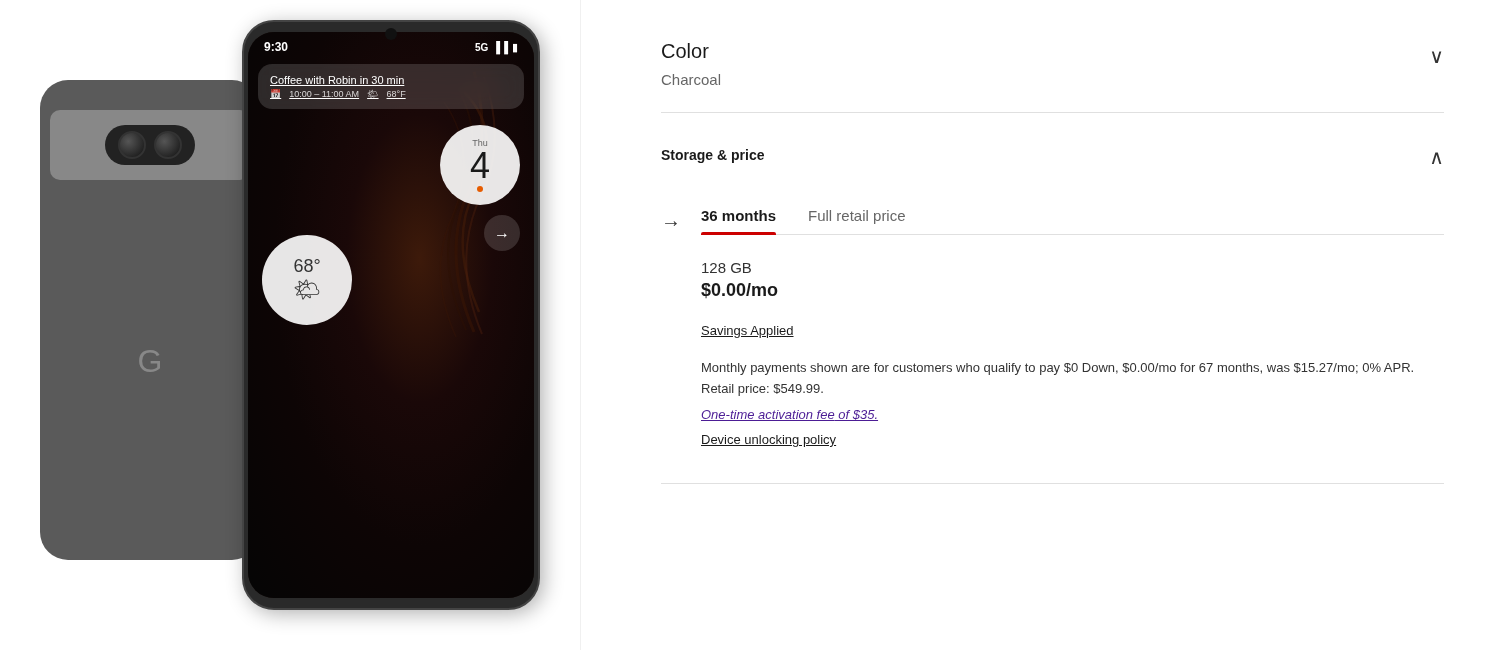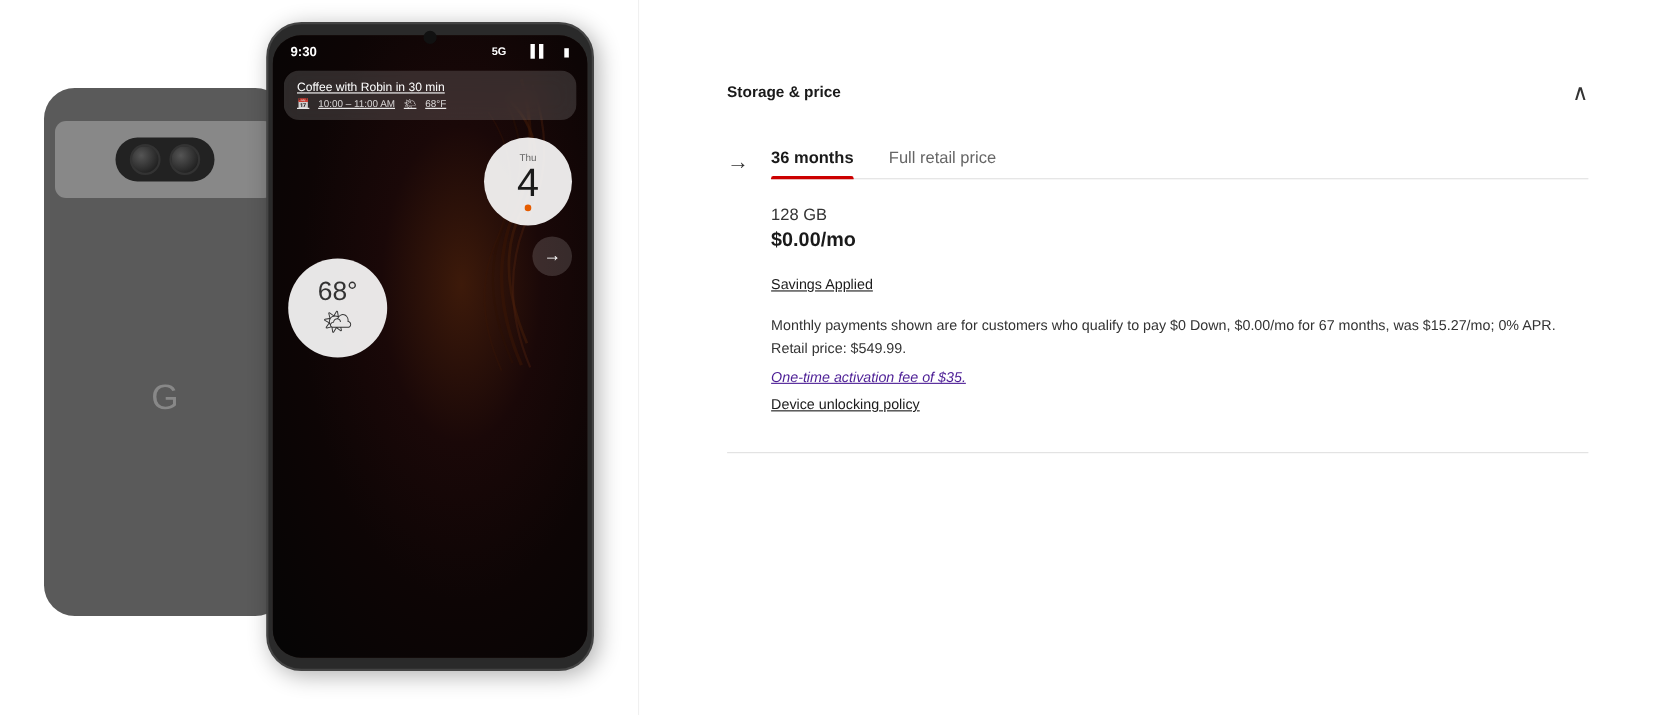--- a/index.html
+++ b/index.html
@@ -122,21 +122,21 @@
       justify-content: space-between;
       align-items: center;
       padding: 8px 16px 4px;
       color: #fff;
       font-size: 11px;
       font-weight: 500;
     }
 
     .status-right {
       display: flex;
-      gap: 18px;
+      gap: 4px;
       align-items: center;
       font-size: 10px;
     }
 
     
     .notification-card {
       margin: 6px 10px;
       background: rgba(255,255,255,0.15);
       backdrop-filter: blur(10px);
       border-radius: 14px;
@@ -210,21 +210,21 @@
       width: 90px;
       height: 90px;
       display: flex;
       flex-direction: column;
       align-items: center;
       justify-content: center;
       color: #333;
     }
 
     .weather-temp {
-      font-size: 24px;
+      font-size: 18px;
       font-weight: 300;
       line-height: 1;
       text-align: right;
     }
 
     .weather-icon-sun {
       font-size: 22px;
       margin-top: 2px;
     }
 
@@ -571,20 +571,27 @@
             <span class="search-lens">⊙</span>
           </div>
         </div>
       </div>
 
     </div>
   </div>
 
   <div class="details-section">
 
+    <div class="color-section">
+      <div>
+        <div class="color-label">Color</div>
+        <div class="color-value">Charcoal</div>
+      </div>
+      <div class="chevron-icon">∨</div>
+    </div>
 
     <div class="storage-section">
       <div class="storage-header">
         <div class="storage-title">Storage &amp; price</div>
         <div class="chevron-icon">∧</div>
       </div>
 
       <div style="display:flex;align-items:flex-start;gap:20px;">
         <div style="padding-top:12px;font-size:20px;color:#333;">→</div>
         <div style="flex:1;">

